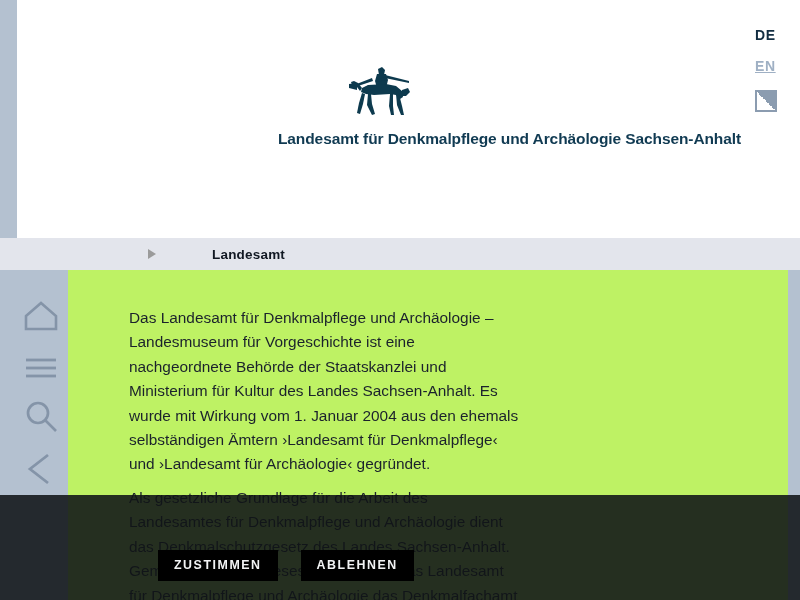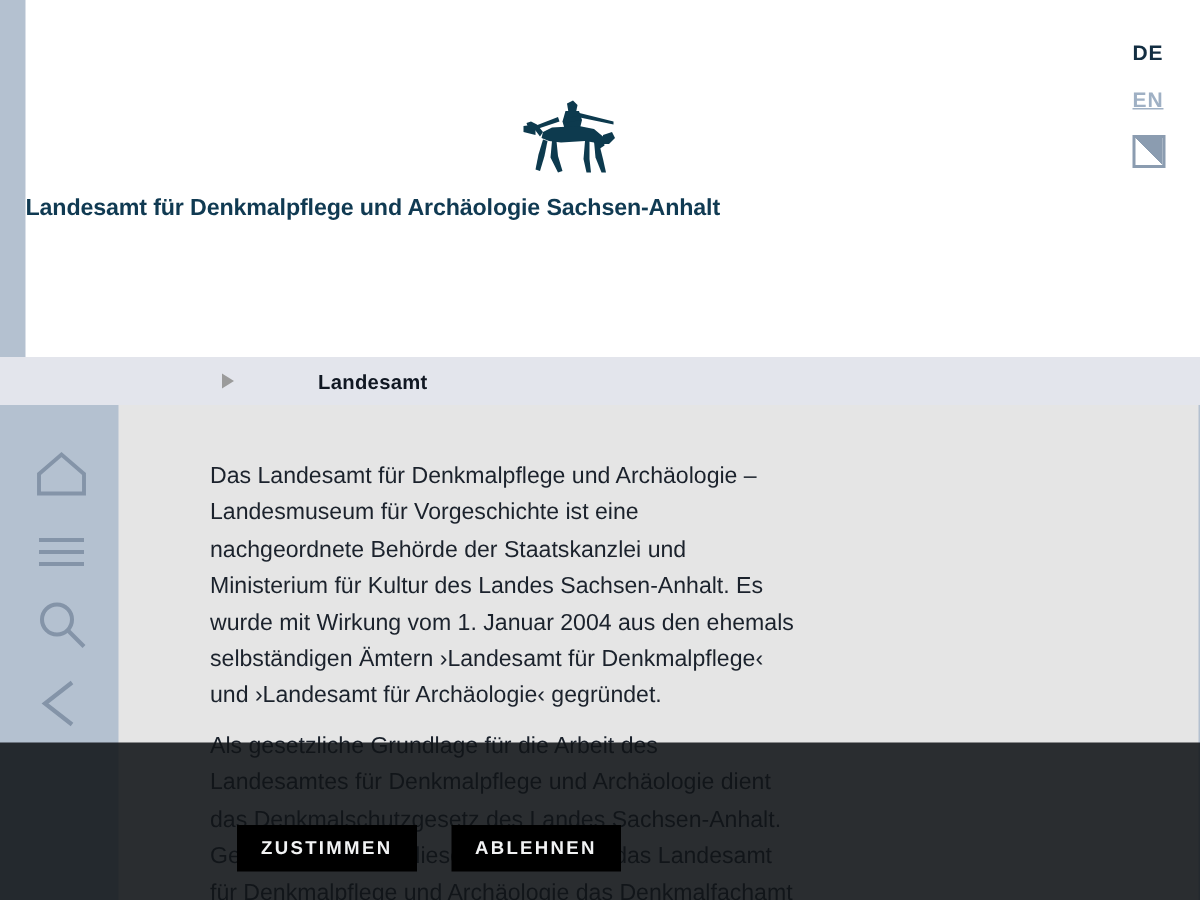--- a/index.html
+++ b/index.html
@@ -51,21 +51,21 @@
     border: 2px solid #8b9cb0;
     background: linear-gradient(to bottom left, #8b9cb0 0%, #8b9cb0 50%, #ffffff 50%, #ffffff 100%);
     cursor: pointer;
   }
 
   .logo-block {
     position: absolute;
     top: 66px;
     left: 0;
     width: 724px;
-    text-align: left;
+    text-align: right;
   }
 
   .emblem { display: block; margin: 0 auto; }
 
   .logo-title {
     margin-top: 12px;
     font-size: 15.5px;
     font-weight: bold;
     color: #103a52;
     letter-spacing: -0.1px;
@@ -130,24 +130,24 @@
   }
   .ic-home   { top: 27px; }
   .ic-menu   { top: 78px; }
   .ic-search { top: 128px; }
   .ic-back   { top: 180px; }
 
   
   .content {
     position: absolute;
     top: 270px;
-    left: 79px;
+    left: 68px;
     width: 720px;
     height: 330px;
-    background: #e5e5e5;
+    background: #bef264;
   }
 
   .para {
     position: absolute;
     left: 61px;
     width: 392px;
     font-size: 15.4px;
     line-height: 24.4px;
     color: #1b222c;
   }

